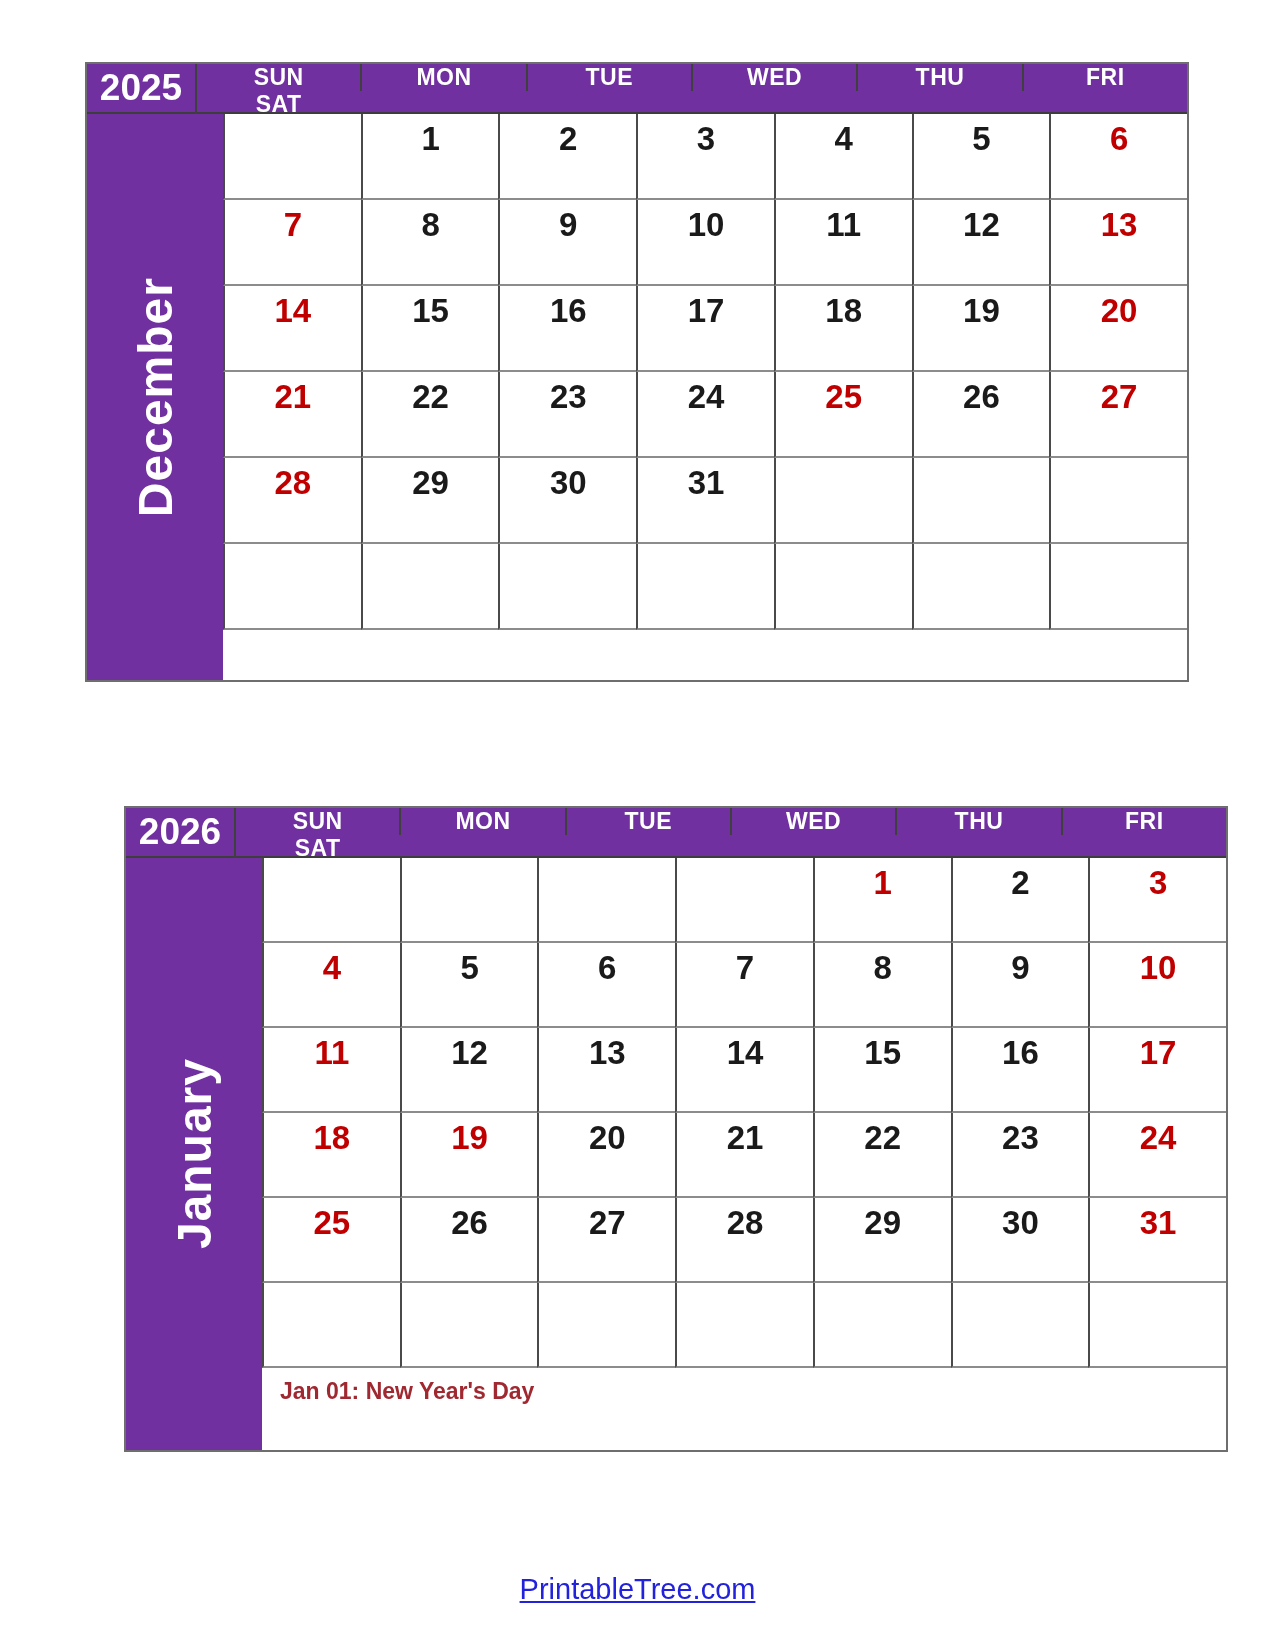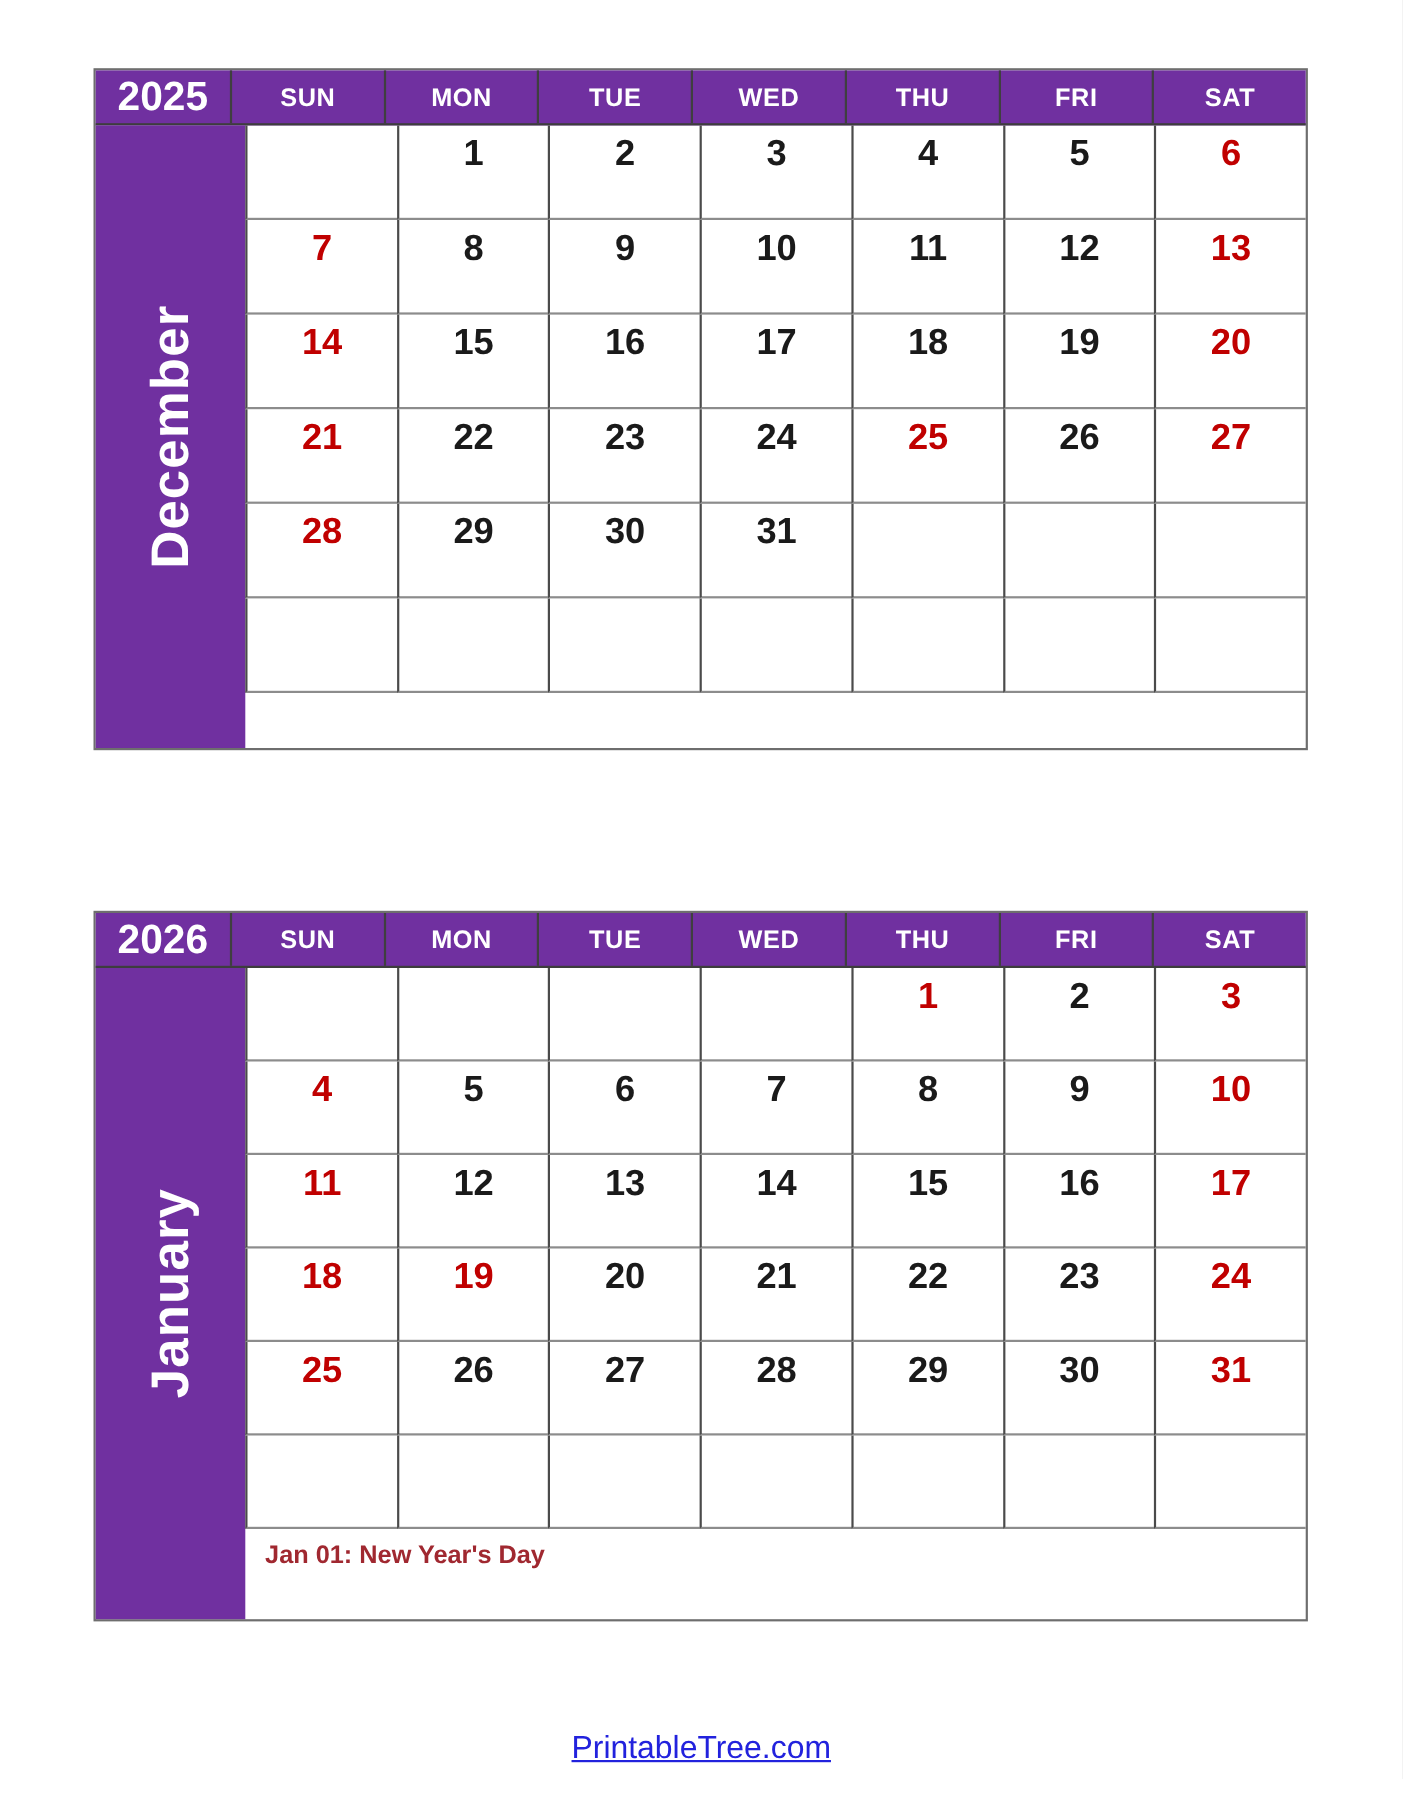--- a/index.html
+++ b/index.html
@@ -12,34 +12,34 @@
     overflow:hidden;
     margin:0 auto;
   }
   .cal {
     position:absolute; left:85px; width:1104px;
     border:2px solid #6e6e6e;
     display:flex; flex-direction:column;
     background:#ffffff;
   }
   .cal.dec { top:62px;  height:620px; }
-  .cal.jan { top:828px; height:646px; }
+  .cal.jan { top:806px; height:646px;margin-left:39px; }
 
   .hdr {
     display:flex; flex:0 0 auto;
     height:50px;
     background:var(--purple,#7030A0);
     border-bottom:2px solid #3d3d3d;
   }
   .year {
-    width:122px; flex:0 0 auto;
+    width:108px; flex:0 0 auto;
     color:#ffffff; font-weight:bold; font-size:37px;
     display:flex; align-items:center; justify-content:center;
   }
-  .dayhdrs { flex:1; display:grid; grid-template-columns:repeat(7,1fr); }
+  .dayhdrs { flex:1; display:grid; grid-template-columns:repeat(6,1fr); }
   .dh {
     border-left:2px solid #3f3f3f;
     color:#ffffff; font-weight:bold; font-size:23px; letter-spacing:0.5px;
     display:flex; align-items:center; justify-content:center;
   }
 
   .body { flex:1; display:flex; min-height:0; }
   .side {
     width:136px; flex:0 0 auto;
     background:var(--purple,#7030A0);

